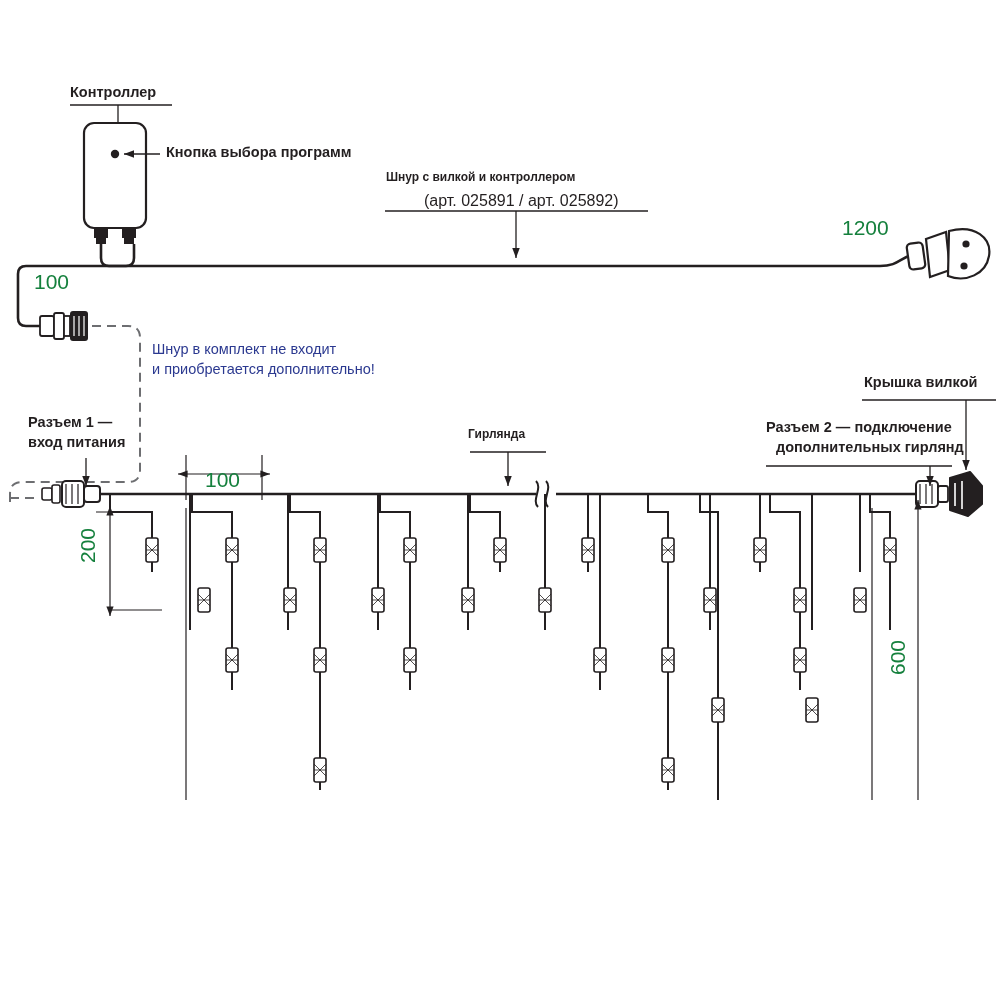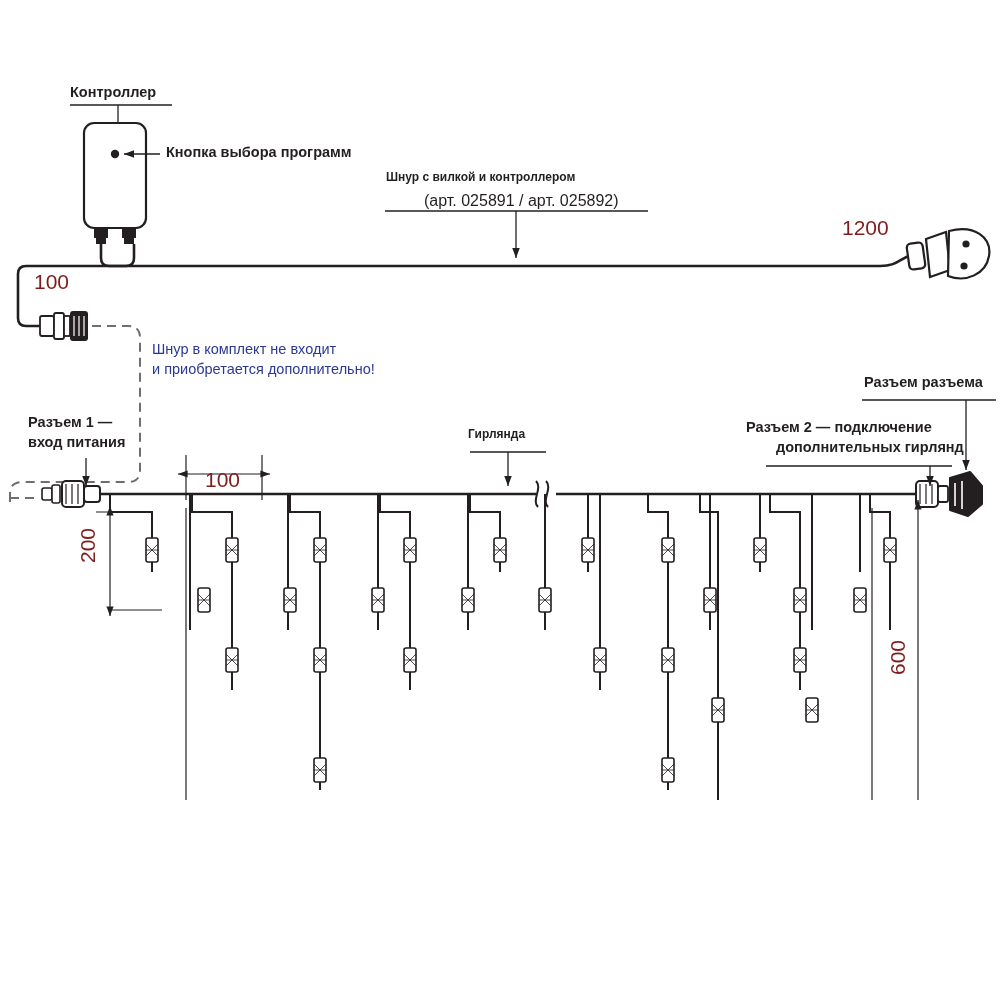--- a/index.html
+++ b/index.html
@@ -30,21 +30,21 @@
   }
   .lbl-bold {
     font-weight: bold;
   }
   .lbl-blue {
     color: #2b3990;
     font-weight: normal;
   }
   .dim {
     font-size: 21px;
-    color: #7f1d1d;
+    color: #15803d;
   }
   .small {
     font-size: 16px;
   }
   .t14 { font-size: 14.5px; }
   .t15 { font-size: 12px; }
 </style>
 </head>
 <body>
 
@@ -261,23 +261,23 @@
   <div class="lbl dim" style="left:34px; top:270px;">100</div>
 
   <div class="lbl t14 lbl-blue" style="left:152px; top:341px;">Шнур в комплект не входит</div>
   <div class="lbl t14 lbl-blue" style="left:152px; top:361px;">и приобретается дополнительно!</div>
 
   <div class="lbl t14 lbl-bold" style="left:28px; top:414px;">Разъем 1 —</div>
   <div class="lbl t14 lbl-bold" style="left:28px; top:434px;">вход питания</div>
 
   <div class="lbl t15 lbl-bold" style="left:468px; top:427px;">Гирлянда</div>
 
-  <div class="lbl t14 lbl-bold" style="left:864px; top:374px;">Разъем разъема</div>
-
-  <div class="lbl t14 lbl-bold" style="left:746px; top:419px;">Разъем 2 — подключение</div>
+  <div class="lbl t14 lbl-bold" style="left:864px; top:374px;">Крышка вилкой</div>
+
+  <div class="lbl t14 lbl-bold" style="left:766px; top:419px;">Разъем 2 — подключение</div>
   <div class="lbl t14 lbl-bold" style="left:776px; top:439px;">дополнительных гирлянд</div>
 
   <div class="lbl dim" style="left:205px; top:468px;">100</div>
 
   <div class="lbl dim" style="left:76px; top:528px; writing-mode:vertical-rl; transform:rotate(180deg);"><span>200</span></div>
 
   <div class="lbl dim" style="left:886px; top:640px; writing-mode:vertical-rl; transform:rotate(180deg);"><span>600</span></div>
 
   <div class="lbl dim" style="left:505px; top:838px;margin-top:40px;">2400</div>
 

